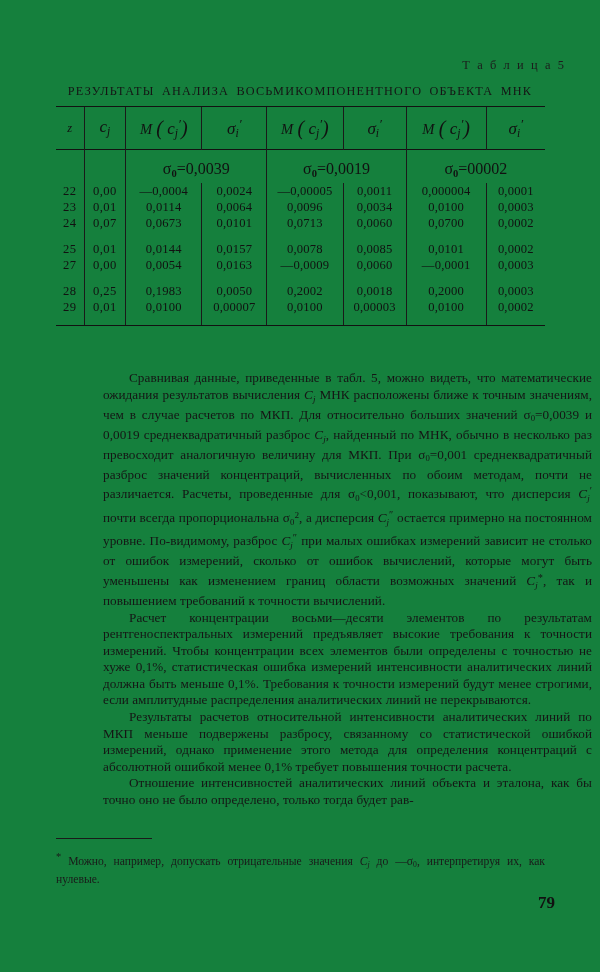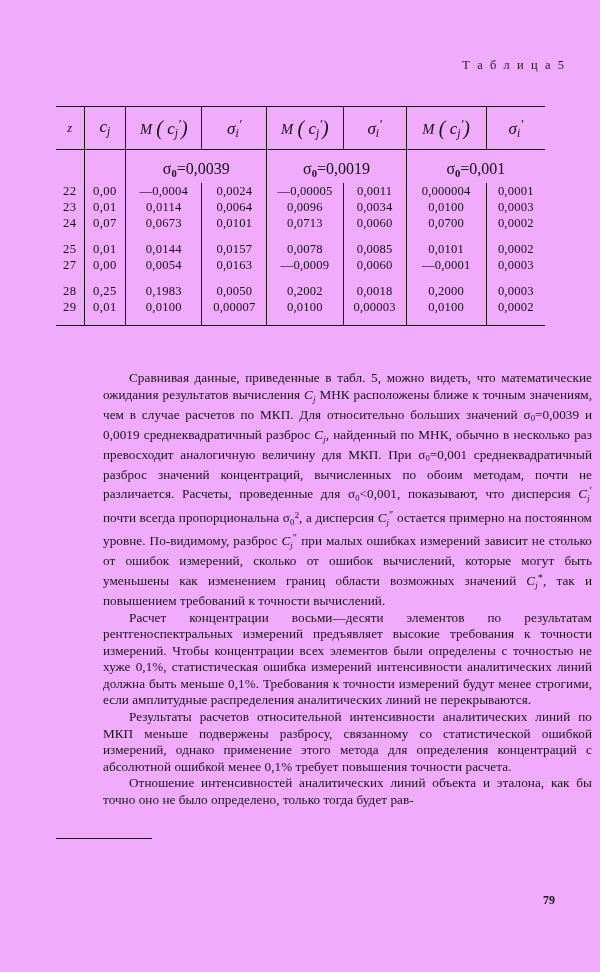--- a/index.html
+++ b/index.html
@@ -14,21 +14,21 @@
     position: relative;
     overflow: hidden;
     font-family: "Liberation Serif", "DejaVu Serif", serif;
     color: #141414;
     -webkit-font-smoothing: antialiased;
   }
 
   .page {
     position: absolute;
     inset: 0;
-    background: #f0abfc;
+    background: #15803d;
   }
 
   
   .table-head-block {
     position: absolute;
     left: 0;
     top: 58px;
     width: 600px;
     text-align: center;
   }
@@ -148,32 +148,33 @@
     color: #1a1a1a;
   }
   .footnote p { margin: 0; }
   .fn-star { vertical-align: 0.5em; font-size: 0.9em; }
 
   
   .page-no {
     position: absolute;
     right: 45px;
     top: 893px;
-    font-size: 12px;
+    font-size: 17px;
     font-weight: bold;
     color: #111;
   }
 </style>
 </head>
 <body>
 
 <div class="page">
 
   <div class="table-head-block">
     <div class="tbl-number">Т а б л и ц а  5</div>
+    <div class="tbl-title">РЕЗУЛЬТАТЫ  АНАЛИЗА  ВОСЬМИКОМПОНЕНТНОГО  ОБЪЕКТА  МНК</div>
   </div>
 
   <div class="tbl-wrap">
     <table class="data">
       <colgroup>
         <col class="c-z">
           <col class="c-cj">
           <col class="c-m">
           <col class="c-s">
         <col class="c-m2">
@@ -192,21 +193,21 @@
         <td class="rule-top vline">σ<sub class="sb">i</sub><sup class="sp">′</sup></td>
         <td class="rule-top vline"><span class="mi" style="font-size:0.86em">M</span>&nbsp;<span class="paren">(</span>&nbsp;<span class="mi">c</span><sub class="sb">j</sub><sup class="sp">′</sup><span class="paren">)</span></td>
         <td class="rule-top vline">σ<sub class="sb">i</sub><sup class="sp">′</sup></td>
       </tr>
 
       <tr class="sigma">
         <td class="rule-mid"></td>
         <td class="rule-mid vline"></td>
         <td class="rule-mid vline" colspan="2">σ<sub class="sbn"><b>0</b></sub>=<span>0,0039</span></td>
         <td class="rule-mid vline" colspan="2">σ<sub class="sbn"><b>0</b></sub>=<span>0,0019</span></td>
-        <td class="rule-mid vline" colspan="2">σ<sub class="sbn"><b>0</b></sub>=<span>0,001</span></td>
+        <td class="rule-mid vline" colspan="2">σ<sub class="sbn"><b>0</b></sub>=<span>00002</span></td>
       </tr>
 
       <tr class="dat">
         <td class="zc">22</td>
         <td class="zc vline">0,00</td>
         <td class="vline">—0,0004</td>
         <td class="vline">0,0024</td>
         <td class="vline">—0,00005</td>
         <td class="vline">0,0011</td>
         <td class="vline">0,000004</td>
@@ -316,16 +317,19 @@
     <p><span>Сравнивая данные, приведенные в табл. 5, можно видеть, что математические ожидания результатов вычисления </span><span class="mi">C</span><sub class="sb">j</sub><span> МНК расположены ближе к точным значениям, чем в случае расчетов по МКП. Для относительно больших значений </span><span>σ</span><sub class="sbn">0</sub><span>=0,0039 и 0,0019 среднеквадратичный разброс </span><span class="mi">C</span><sub class="sb">j</sub><span>, найденный по МНК, обычно в несколько раз превосходит аналогичную величину для МКП. При </span><span>σ</span><sub class="sbn">0</sub><span>=0,001 среднеквадратичный разброс значений концентраций, вычисленных по обоим методам, почти не различается. Расчеты, проведенные для </span><span>σ</span><sub class="sbn">0</sub><span>&lt;0,001, показывают, что дисперсия </span><span class="mi">C</span><sub class="sb">j</sub><sup class="sp">′</sup><span> почти всегда пропорциональна </span><span>σ</span><sub class="sbn">0</sub><sup class="spn">2</sup><span>, а дисперсия </span><span class="mi">C</span><sub class="sb">j</sub><sup class="sp">″</sup><span> остается примерно на постоянном уровне. По-видимому, разброс </span><span class="mi">C</span><sub class="sb">j</sub><sup class="sp">″</sup><span> при малых ошибках измерений зависит не столько от ошибок измерений, сколько от ошибок вычислений, которые могут быть уменьшены как изменением границ области возможных значений </span><span class="mi">C</span><sub class="sb">j</sub><sup class="sp">*</sup><span>, так и повышением требований к точности вычислений.</span></p>
 
     <p>Расчет концентрации восьми—десяти элементов по результатам рентгеноспектральных измерений предъявляет высокие требования к точности измерений. Чтобы концентрации всех элементов были определены с точностью не хуже 0,1%, статистическая ошибка измерений интенсивности аналитических линий должна быть меньше 0,1%. Требования к точности измерений будут менее строгими, если амплитудные распределения аналитических линий не перекрываются.</p>
 
     <p>Результаты расчетов относительной интенсивности аналитических линий по МКП меньше подвержены разбросу, связанному со статистической ошибкой измерений, однако применение этого метода для определения концентраций с абсолютной ошибкой менее 0,1% требует повышения точности расчета.</p>
 
     <p>Отношение интенсивностей аналитических линий объекта и эталона, как бы точно оно не было определено, только тогда будет рав-</p>
   </div>
 
   <div class="fn-rule"></div>
+  <div class="footnote">
+    <p><span class="fn-star">*</span><span> Можно, например, допускать отрицательные значения </span><span class="mi">C</span><sub class="sb">j</sub><span> до —</span><span>σ</span><sub class="sbn">0</sub><span>, интерпретируя их, как нулевые.</span></p>
+  </div>
 
   <div class="page-no">79</div>
 
 </div>
 
 </body></html>

